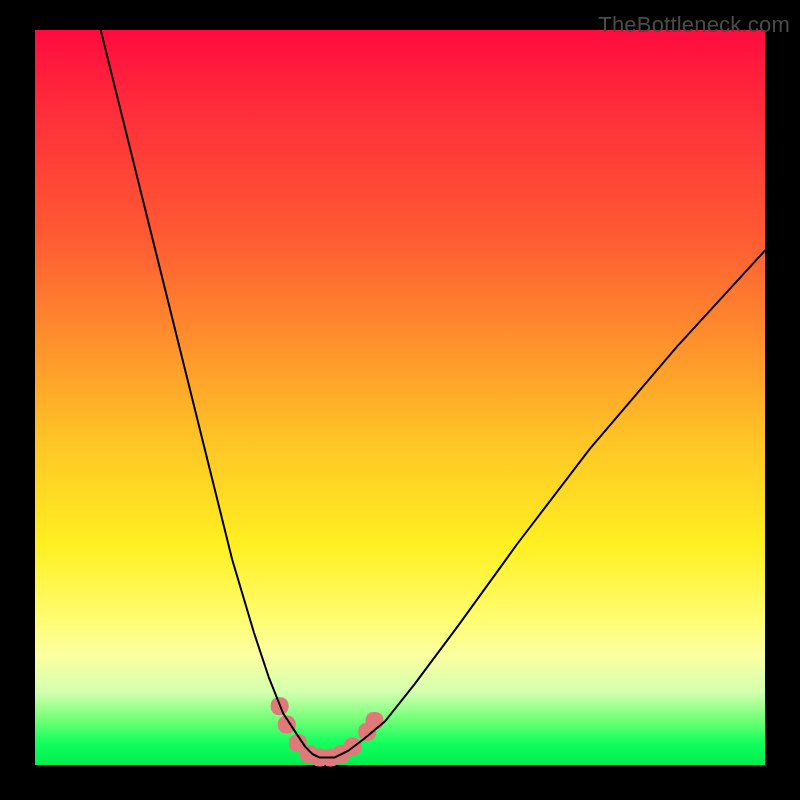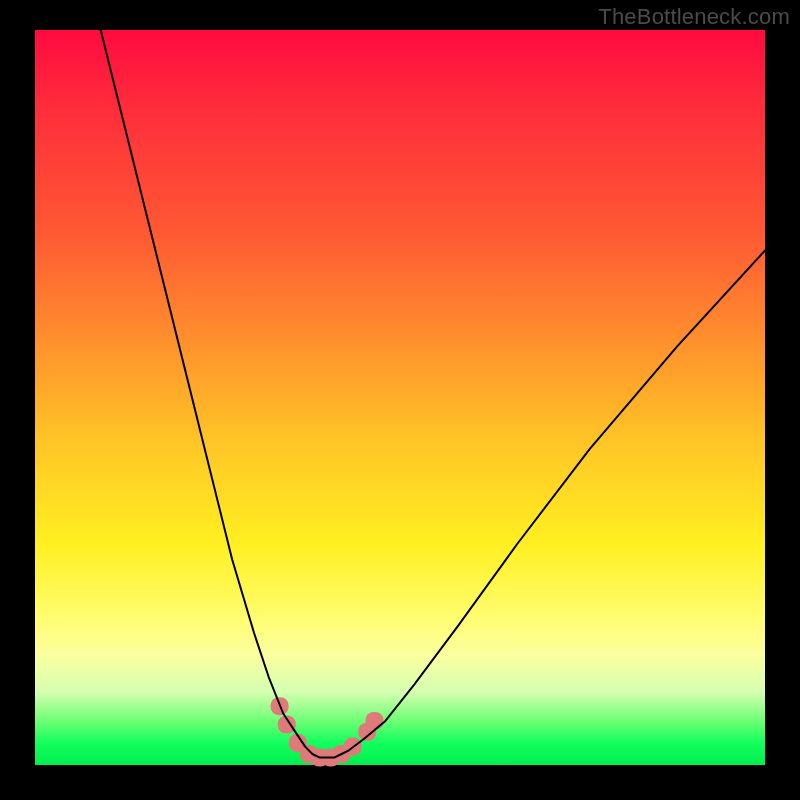--- a/index.html
+++ b/index.html
@@ -12,21 +12,21 @@
     font-family: Arial, Helvetica, sans-serif;
   }
   .frame {
     position: relative;
     width: 800px;
     height: 800px;
     background: #000;
   }
   .watermark {
     position: absolute;
-    top: 4px;
+    top: 12px;
     right: 10px;
     color: #4b4b4b;
     font-size: 22px;
     font-weight: 500;
     letter-spacing: 0.2px;
     z-index: 10;
   }
   .plot {
     position: absolute;
     left: 35px;

